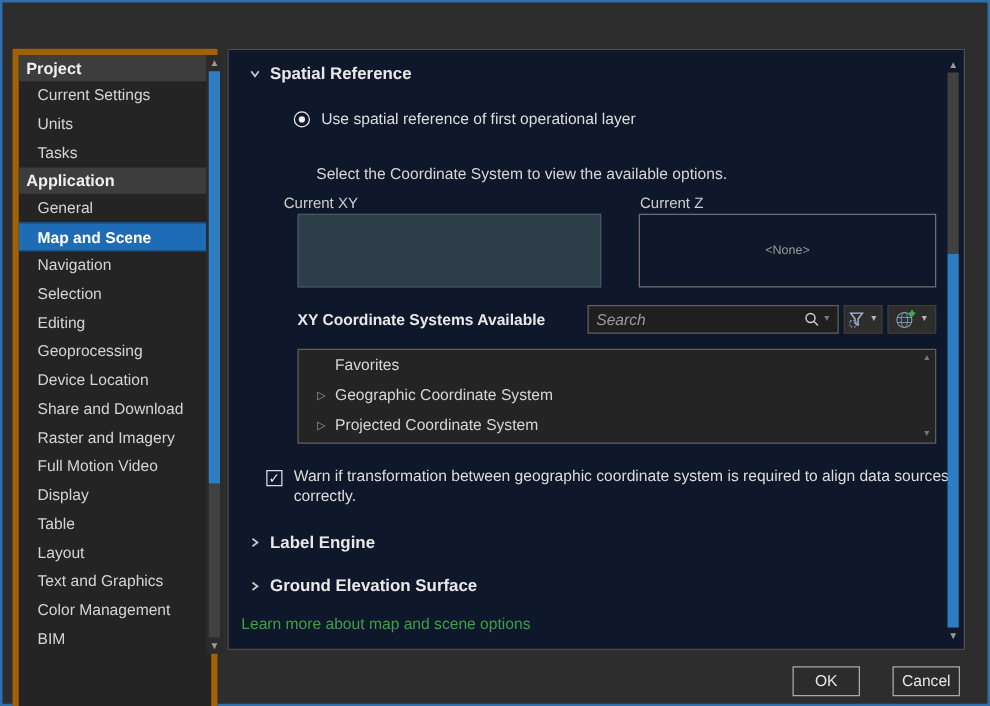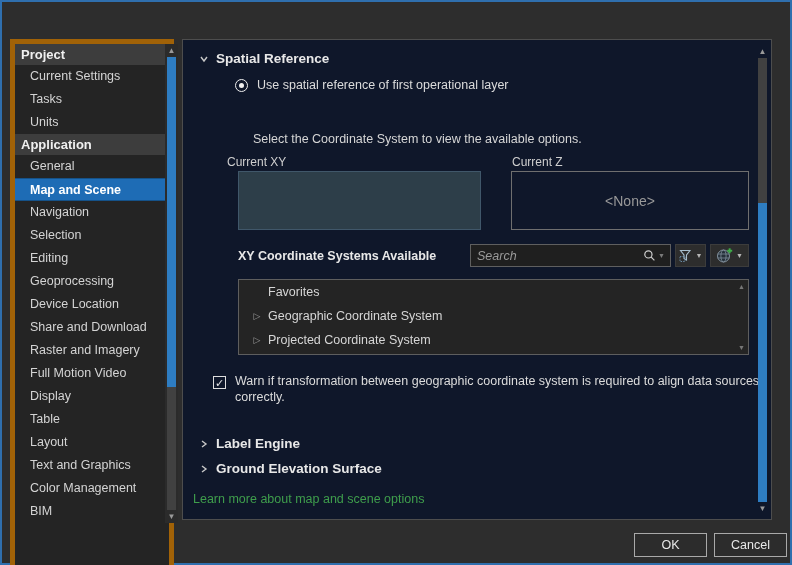--- a/index.html
+++ b/index.html
@@ -48,21 +48,21 @@
   .radio.on::after { content:""; position:absolute; left:3px; top:3px; width:5px; height:5px;
                      border-radius:50%; background:#f0f0f0; }
 
   .helper-text { position:absolute; font-size:12.5px; color:#d6d6d6; }
 
   .box-label { position:absolute; font-size:12px; color:#cfcfcf; }
   .xy-box { position:absolute; left:55px; top:131px; width:243px; height:59px;
             background:#2d3e49; border:1px solid #40576a; }
   .z-box  { position:absolute; left:328px; top:131px; width:238px; height:59px;
             background:transparent; border:1px solid #6f6f6f; display:flex;
-            align-items:center; justify-content:center; color:#999999; font-size:14px; }
+            align-items:center; justify-content:center; color:#999999; font-size:10px; }
 
   .xy-avail-label { position:absolute; left:55px; top:209px; font-size:12.5px; font-weight:bold; color:#e8e8e8;text-align:right; }
 
   .search-box { position:absolute; left:287px; top:204px; width:201px; height:23px;
                 background:#1f1f1f; border:1px solid #5f5f5f; display:flex; align-items:center; }
   .search-box input { flex:1; background:transparent; border:none; outline:none; color:#d8d8d8;
                       font-size:12.5px; font-style:italic; padding:0 6px; min-width:0;
                       font-family:"Liberation Sans", sans-serif; }
   .search-box input::placeholder { color:#9b9b9b; font-style:italic; }
   .mag { width:13px; height:13px; margin-right:2px; flex:0 0 auto; }
@@ -82,40 +82,40 @@
               text-align:center; line-height:11px; }
 
   .check-row { position:absolute; left:30px; top:334px; width:556px; display:flex; gap:9px; }
   .checkbox { width:13px; height:13px; border:1px solid #dddddd; margin-top:2px; flex:0 0 auto;
               color:#e6e6e6; font-size:11px; line-height:12px; text-align:center; background:transparent; }
   .check-text { font-size:12.5px; color:#dcdcdc; line-height:1.25; }
 
   .link { position:absolute; left:10px; top:452px; font-size:12.5px; color:#3f9e4c; cursor:pointer; }
 
   
-  .btn { position:absolute; top:531px; width:73px; height:24px; background:#2c2c2c;
+  .btn { position:absolute; top:531px; width:54px; height:24px; background:#2c2c2c;
          border:1px solid #a9a9a9; color:#e8e8e8; font-size:12.5px; text-align:center;
          line-height:22px; cursor:default; }
   .btn-ok { left:632px; }
   .btn-cancel { left:712px; }
 
   svg { display:block; }
 </style>
 </head>
 <body>
 
 <div class="window">
 
 
   <div class="sidebar">
     <div class="side-content">
       <div class="side-header">Project</div>
       <div class="side-item">Current Settings</div>
+      <div class="side-item">Units</div>
       <div class="side-item">Tasks</div>
-      <div class="side-item">Units</div>
       <div class="side-header">Application</div>
       <div class="side-item">General</div>
       <div class="side-item selected">Map and Scene</div>
       <div class="side-item">Navigation</div>
       <div class="side-item">Selection</div>
       <div class="side-item">Editing</div>
       <div class="side-item">Geoprocessing</div>
       <div class="side-item">Device Location</div>
       <div class="side-item">Share and Download</div>
       <div class="side-item">Raster and Imagery</div>
@@ -137,21 +137,21 @@
 
   <div class="panel">
 
     <div class="section-header" style="left:16px; top:11px;">
       <svg class="chev" viewBox="0 0 10 10">
         <polyline points="2,3 5,7 8,3" fill="none" stroke="#c8c8c8" stroke-width="1.4"></polyline>
       </svg>
       <span>Spatial Reference</span>
     </div>
 
-    <div class="radio-row" style="left:52px; top:38px;">
+    <div class="radio-row" style="left:52px; top:48px;">
       <span class="radio on"></span>
       <span>Use spatial reference of first operational layer</span>
     </div>
 
 
     <div class="helper-text" style="left:70px; top:92px;">Select the Coordinate System to view the available options.</div>
 
     <div class="box-label" style="left:44px; top:115px;">Current XY</div>
     <div class="box-label" style="left:329px; top:115px;">Current Z</div>
 
@@ -208,21 +208,21 @@
         <div class="ls-arrow" style="top:1px;">▲</div>
         <div class="ls-arrow" style="bottom:1px;">▼</div>
       </div>
     </div>
 
     <div class="check-row">
       <span class="checkbox">✓</span>
       <span class="check-text">Warn if transformation between geographic coordinate system is required to align data sources correctly.</span>
     </div>
 
-    <div class="section-header" style="left:16px; top:396px;justify-content:center;">
+    <div class="section-header" style="left:16px; top:386px;justify-content:center;">
       <svg class="chev" viewBox="0 0 10 10">
         <polyline points="3,2 7,5 3,8" fill="none" stroke="#c8c8c8" stroke-width="1.4"></polyline>
       </svg>
       <span>Label Engine</span>
     </div>
 
     <div class="section-header" style="left:16px; top:421px;">
       <svg class="chev" viewBox="0 0 10 10">
         <polyline points="3,2 7,5 3,8" fill="none" stroke="#c8c8c8" stroke-width="1.4"></polyline>
       </svg>

